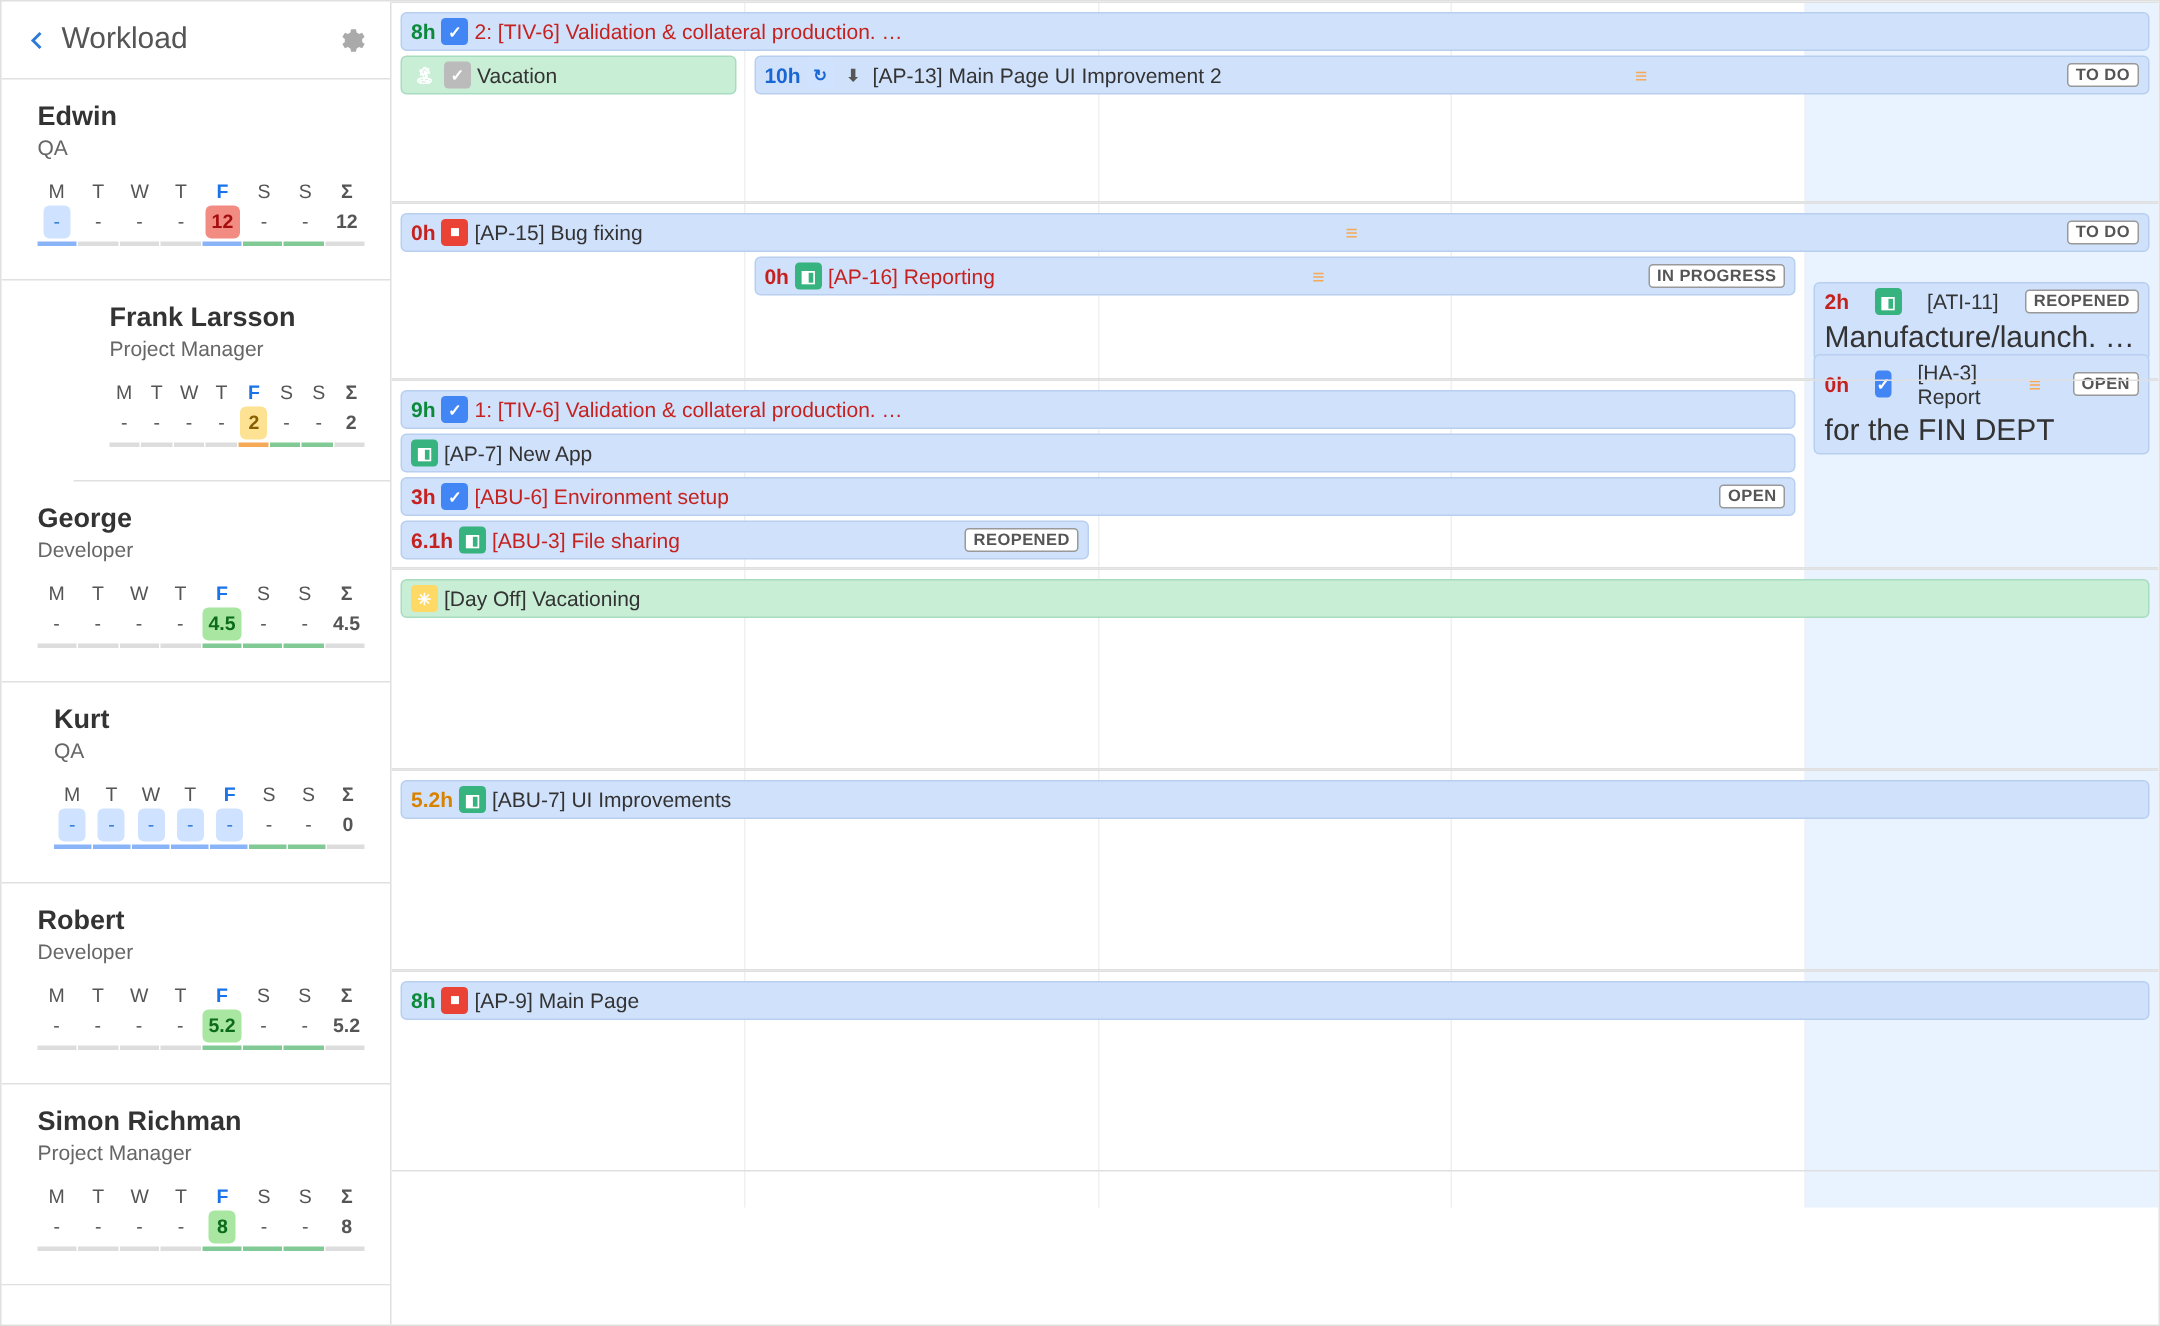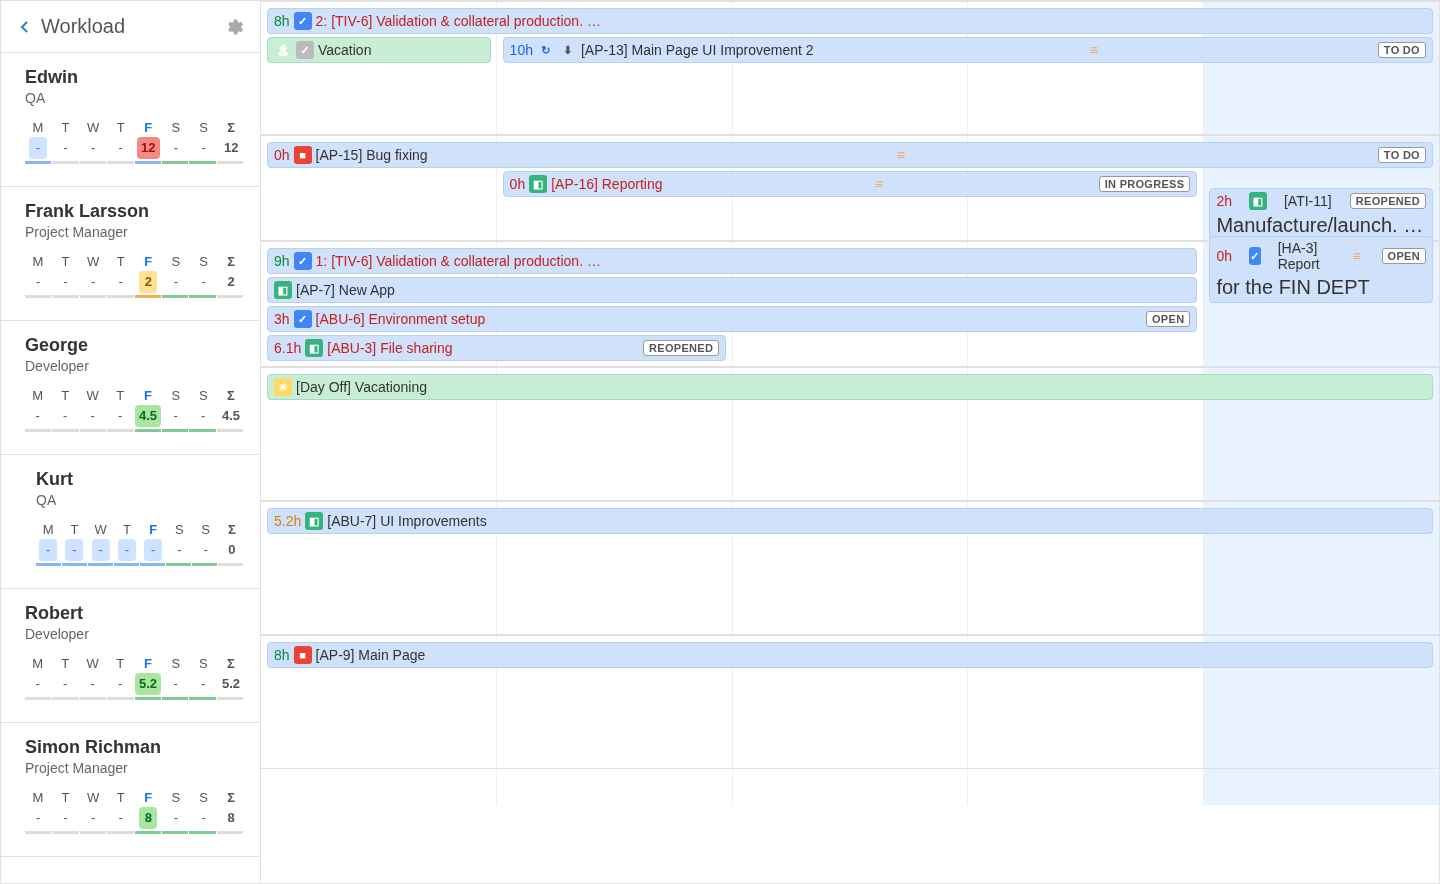--- a/index.html
+++ b/index.html
@@ -44,21 +44,21 @@
 .grid-body { flex: 1; overflow-y: auto; position: relative; }
 .grid-bg { position: absolute; top: 0; left: 0; right: 0; bottom: 0; display: flex; pointer-events: none; }
 .grid-col { flex: 1; border-left: 1px solid #f0f0f0; }
 .grid-col.active { background: #e9f2ff; }
 .grid-col:first-child { border-left: none; }
 
 .person-lane { border-bottom: 1px solid #e0e0e0; border-top: 1px solid #e0e0e0; position: relative; padding: 4px 0; }
 
 .task-bar { position: relative; margin: 2px 6px 2px 6px; background: #d0e1fb; border: 1px solid #b8cff0; border-radius: 4px; padding: 3px 6px; font-size: 14px; display: flex; align-items: center; gap: 4px; overflow: hidden; white-space: nowrap; }
 .task-bar.green-bar { background: #c8eed5; border-color: #a8dcc0; }
-.hours { font-weight: 400; color: #0b8a3a; }
+.hours { font-weight: 700; color: #0b8a3a; }
 .hours.red { color: #c5221f; }
 .hours.orange { color: #d98200; }
 .hours.blue { color: #1967d2; }
 .task-text { color: #333; }
 .task-text.red { color: #c5221f; }
 .icon-box { display: inline-flex; width: 18px; height: 18px; align-items: center; justify-content: center; border-radius: 3px; font-size: 11px; font-weight: 700; color: #fff; }
 .icon-check { background: #4285f4; }
 .icon-story { background: #36b37e; }
 .icon-bug { background: #ea4335; }
 .icon-refresh { background: #b0c4de; color: #555; }
@@ -105,21 +105,21 @@
             <span class="bl"></span>
             <span></span>
             <span></span>
             <span></span>
             <span class="bl"></span>
             <span class="gr"></span>
             <span class="gr"></span>
             <span></span>
           </div>
         </div>
-        <div class="person" style="height: 134px;">
+        <div class="person" style="height: 134px; margin-left: 48px;">
           <div class="person-name">Frank Larsson</div>
           <div class="person-role">Project Manager</div>
           <div class="days-row">
             <div class="day-col"><div class="d-label">M</div><div class="d-val">-</div></div>
             <div class="day-col"><div class="d-label">T</div><div class="d-val">-</div></div>
             <div class="day-col"><div class="d-label">W</div><div class="d-val">-</div></div>
             <div class="day-col"><div class="d-label">T</div><div class="d-val">-</div></div>
             <div class="day-col highlight"><div class="d-label">F</div><div class="d-val yellow">2</div></div>
             <div class="day-col"><div class="d-label">S</div><div class="d-val">-</div></div>
             <div class="day-col"><div class="d-label">S</div><div class="d-val">-</div></div>
@@ -258,21 +258,21 @@
             </div>
             <div class="task-bar" style="position: absolute; top: 33px; left: 20%; width: calc(80% - 12px); margin-left: 6px;">
               <span class="hours blue">10h</span>
               <span class="icon-box icon-refresh" style="background: rgb(207, 226, 255); color: rgb(25, 103, 210);">↻</span>
               <span class="icon-box" style="background: none; color: rgb(85, 85, 85);">⬇</span>
               <span class="task-text">[AP-13] Main Page UI Improvement 2</span>
               <span class="prio-icon">≡</span>
               <span class="status-tag">TO DO</span>
             </div>
           </div>
-          <div class="person-lane" style="height: 106px;">
+          <div class="person-lane" style="height: 118px;">
             <div class="task-bar" style="position: absolute; top: 4px; left: 0%; width: calc(100% - 12px); margin-left: 6px;">
               <span class="hours red">0h</span>
               <span class="icon-box icon-bug">■</span>
               <span class="task-text">[AP-15] Bug fixing</span>
               <span class="prio-icon">≡</span>
               <span class="status-tag">TO DO</span>
             </div>
             <div class="task-bar" style="position: absolute; top: 33px; left: 20%; width: calc(60% - 12px); margin-left: 6px;">
               <span class="hours red">0h</span>
               <span class="icon-box icon-story">◧</span>

